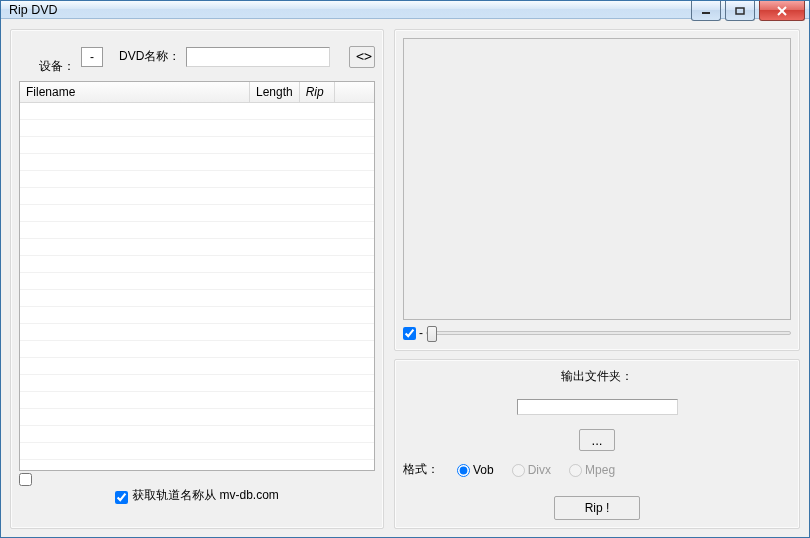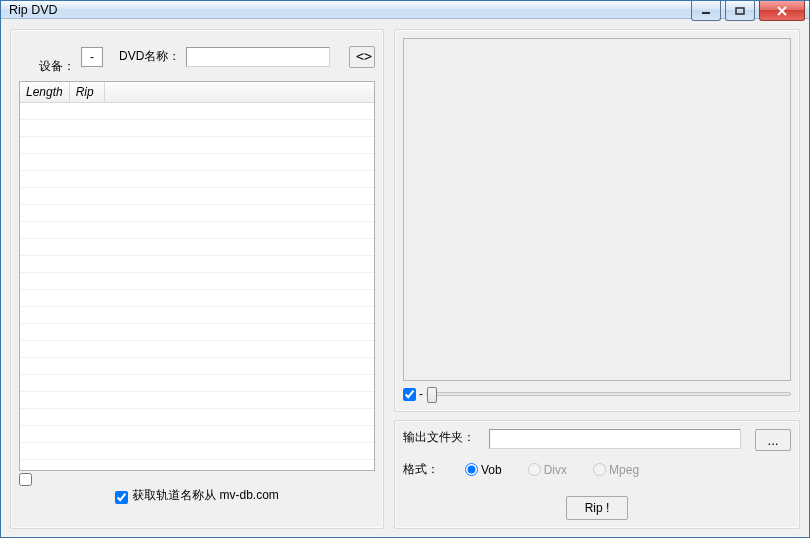--- a/index.html
+++ b/index.html
@@ -101,21 +101,21 @@
     display:flex;
     background:linear-gradient(#fdfdfd,#f0f0f0);
     border-bottom:1px solid #d8d8d8;
   }
   .lh-cell {
     padding:3px 6px;
     border-right:1px solid #d8d8d8;
     font-size:12px;
   }
   .lh-filename { flex:0 0 230px; }
-  .lh-length { flex:0 0 44px;font-style:italic; }
+  .lh-length { flex:0 0 44px; }
   .lh-rip { flex:0 0 35px;font-style:italic; }
   .lh-rest { flex:1; border-right:none; }
   .list-body {
     flex:1;
     overflow:hidden;
   }
   .list-row {
     height:17px;
     border-bottom:1px solid #f1f1f1;
   }
@@ -151,48 +151,49 @@
   }
   .slider-thumb {
     position:absolute; top:-6px; left:0;
     width:10px; height:16px;
     background:linear-gradient(#f6f6f6,#e4e4e4);
     border:1px solid #7a7a7a;
     border-radius:2px;
   }
   
   .out-row {
-    display:flex; gap:14px;
+    display:flex; align-items:center; gap:14px;
     margin-bottom:10px;
+    flex-direction:column;
   }
   .out-input {
     flex:1; height:20px;
     border:1px solid #9b9b9b;
     border-right-color:#d4d4d4;
     border-bottom-color:#d4d4d4;
     background:#fff;
     font: inherit;
     padding: 0 2px;
   }
   .btn-browse {
     width:36px; height:22px;
     border:1px solid #a8a8a8;
     background:#f0f0f0;
     border-radius:2px;
     cursor:default;
   }
   .format-row {
-    display:flex; align-items:center; gap:26px;
+    display:flex; align-items:center; gap:18px;
     margin-bottom:18px;
   }
-  .radio-lbl { display:flex; align-items:center; gap:3px; }
+  .radio-lbl { display:flex; align-items:flex-end; gap:3px; }
   .disabled { color:#9a9a9a; }
   .rip-btn-row { display:flex; justify-content:center; }
   .btn-rip {
-    width:62px; height:24px;
+    width:86px; height:24px;
     border:1px solid #a8a8a8;
     background:#f0f0f0;
     border-radius:2px;
     cursor:default;
     font: inherit;
   }
   input[type=checkbox], input[type=radio] { margin:0; }
 </style>
 </head>
 <body>
@@ -231,20 +232,21 @@
             <span>-</span>
           </div>
           <span style="margin-left:10px;" class="lbl">DVD名称：</span>
           <input class="dvd-name-input" value="" style="">
           <span style="flex:1;"></span>
           <button class="btn-refresh">&lt;&gt;</button>
         </div>
 
         <div class="list-wrap">
           <div class="list-header">
+            <div class="lh-cell lh-filename">Filename</div>
             <div class="lh-cell lh-length">Length</div>
             <div class="lh-cell lh-rip">Rip</div>
             <div class="lh-cell lh-rest"></div>
           </div>
           <div class="list-body" id="list-body">
               <div class="list-row"></div>
               <div class="list-row"></div>
               <div class="list-row"></div>
               <div class="list-row"></div>
               <div class="list-row"></div>

